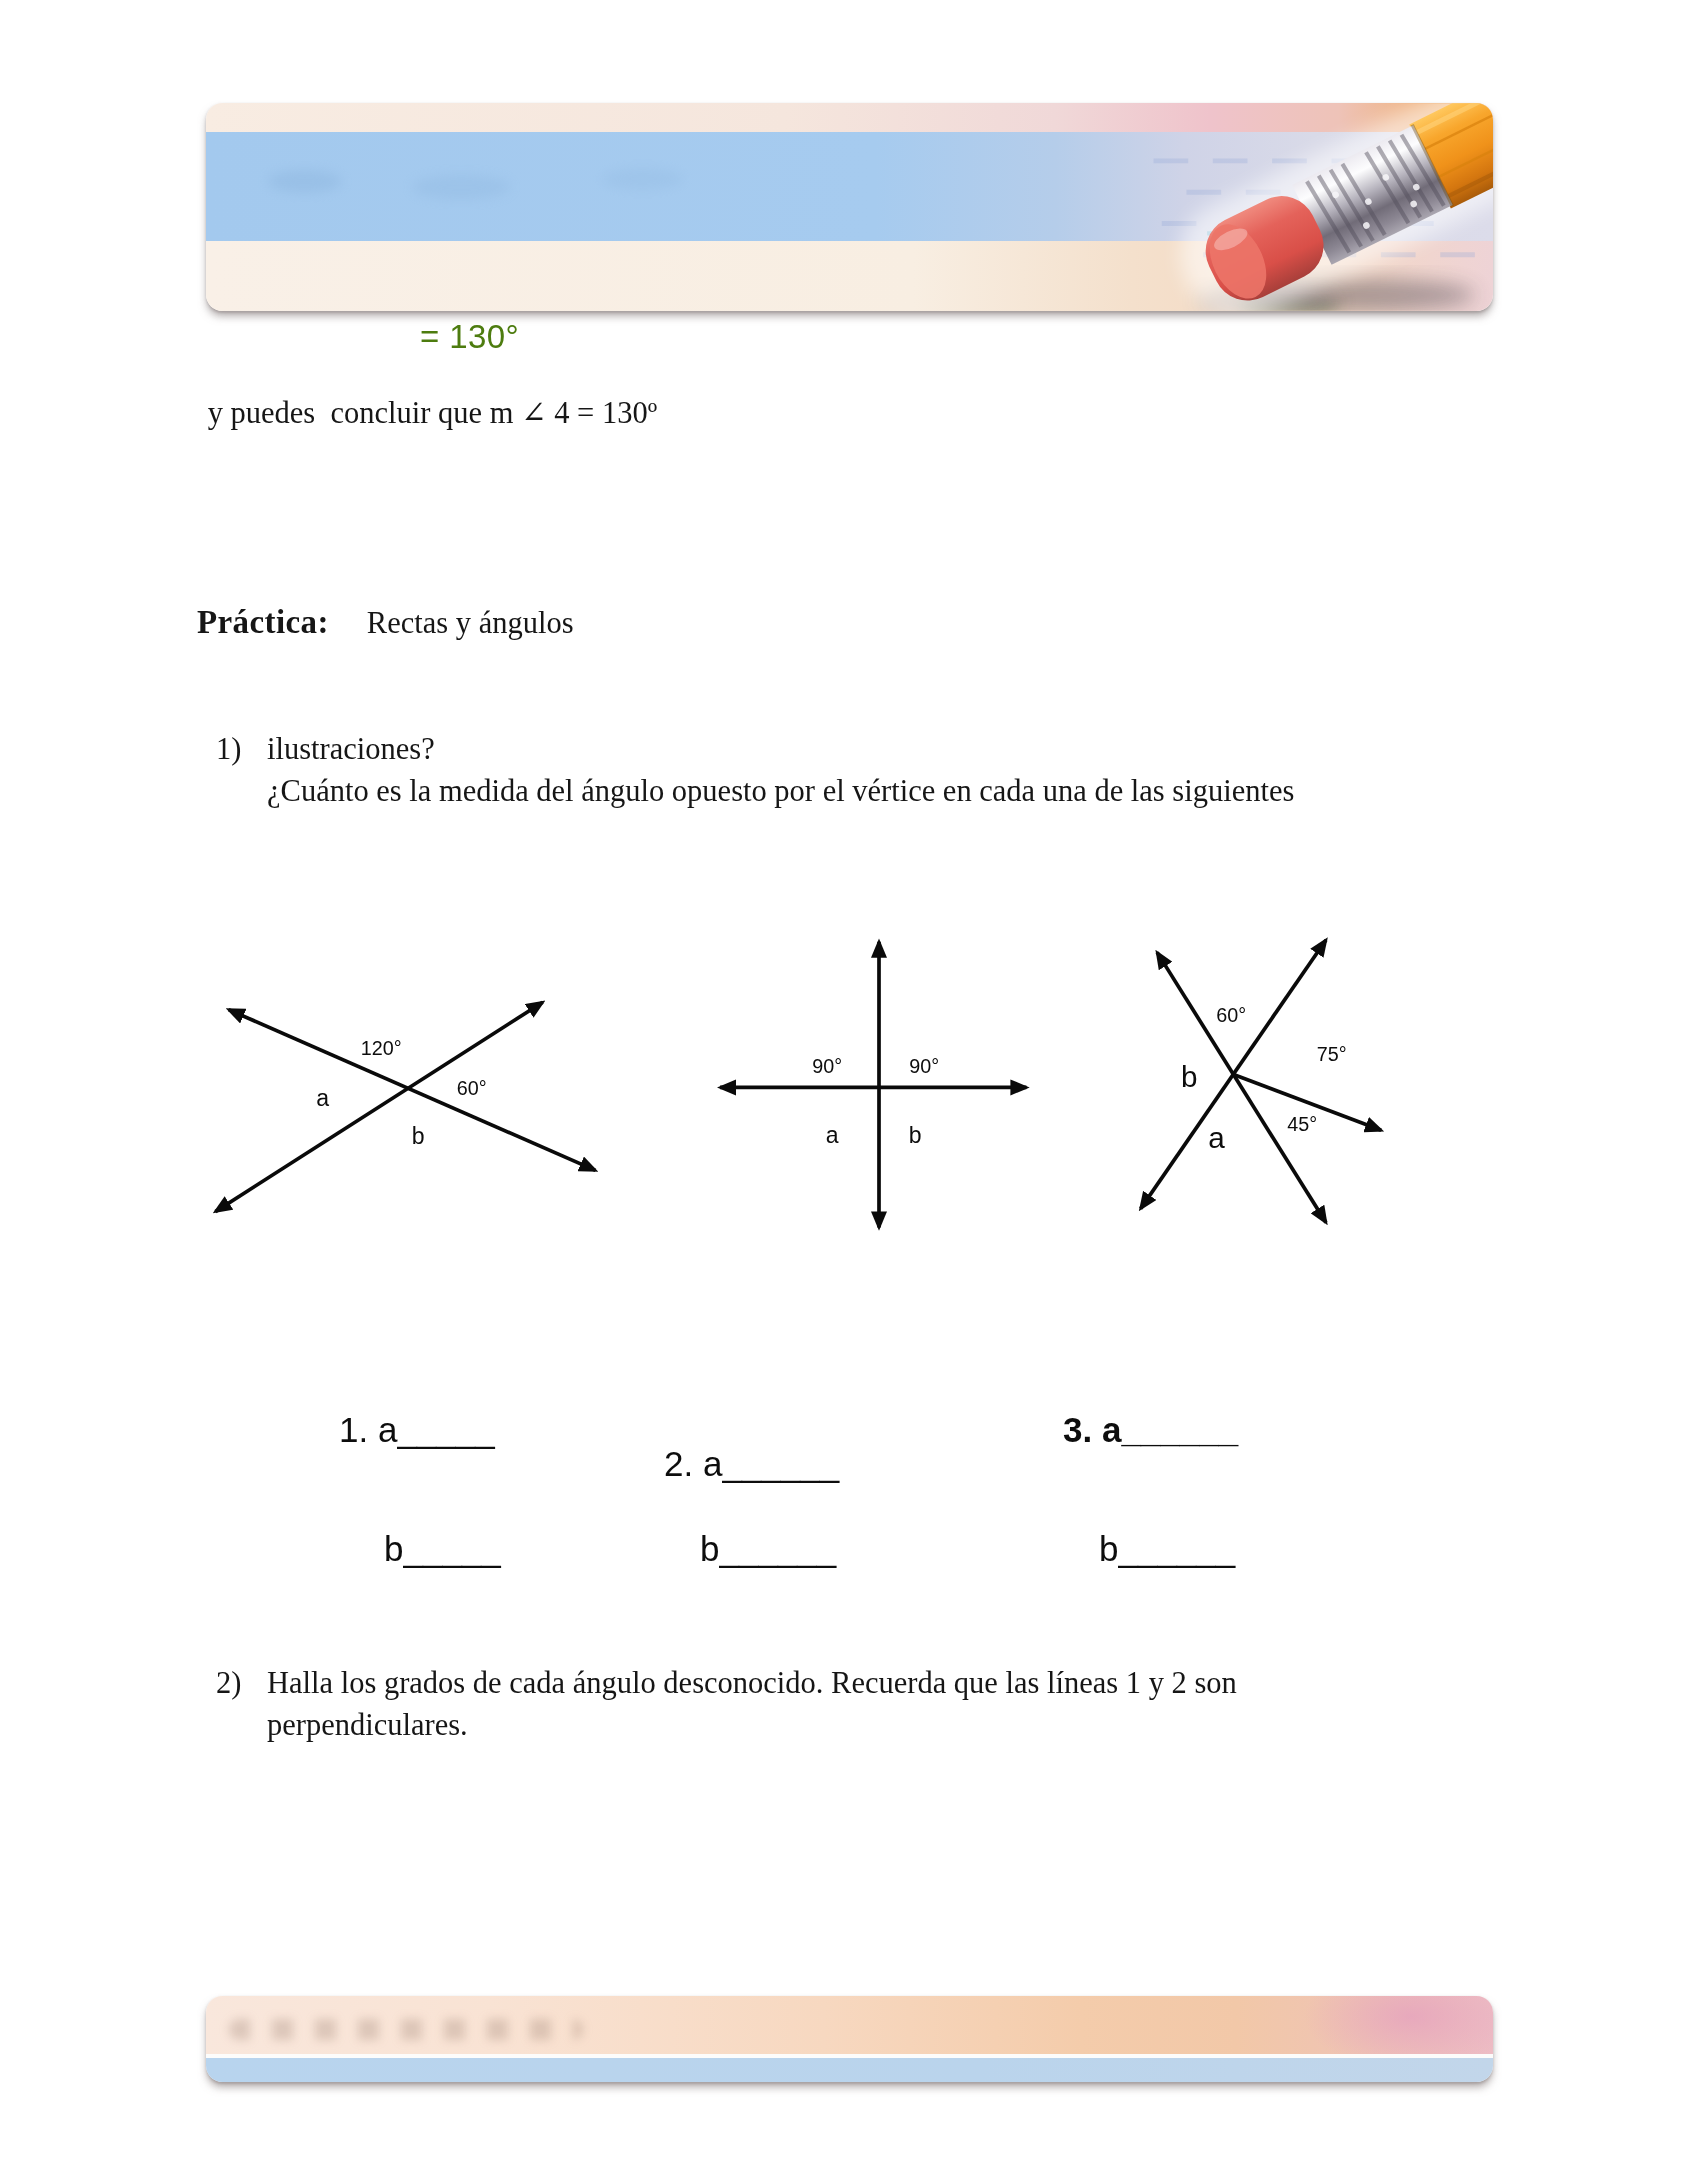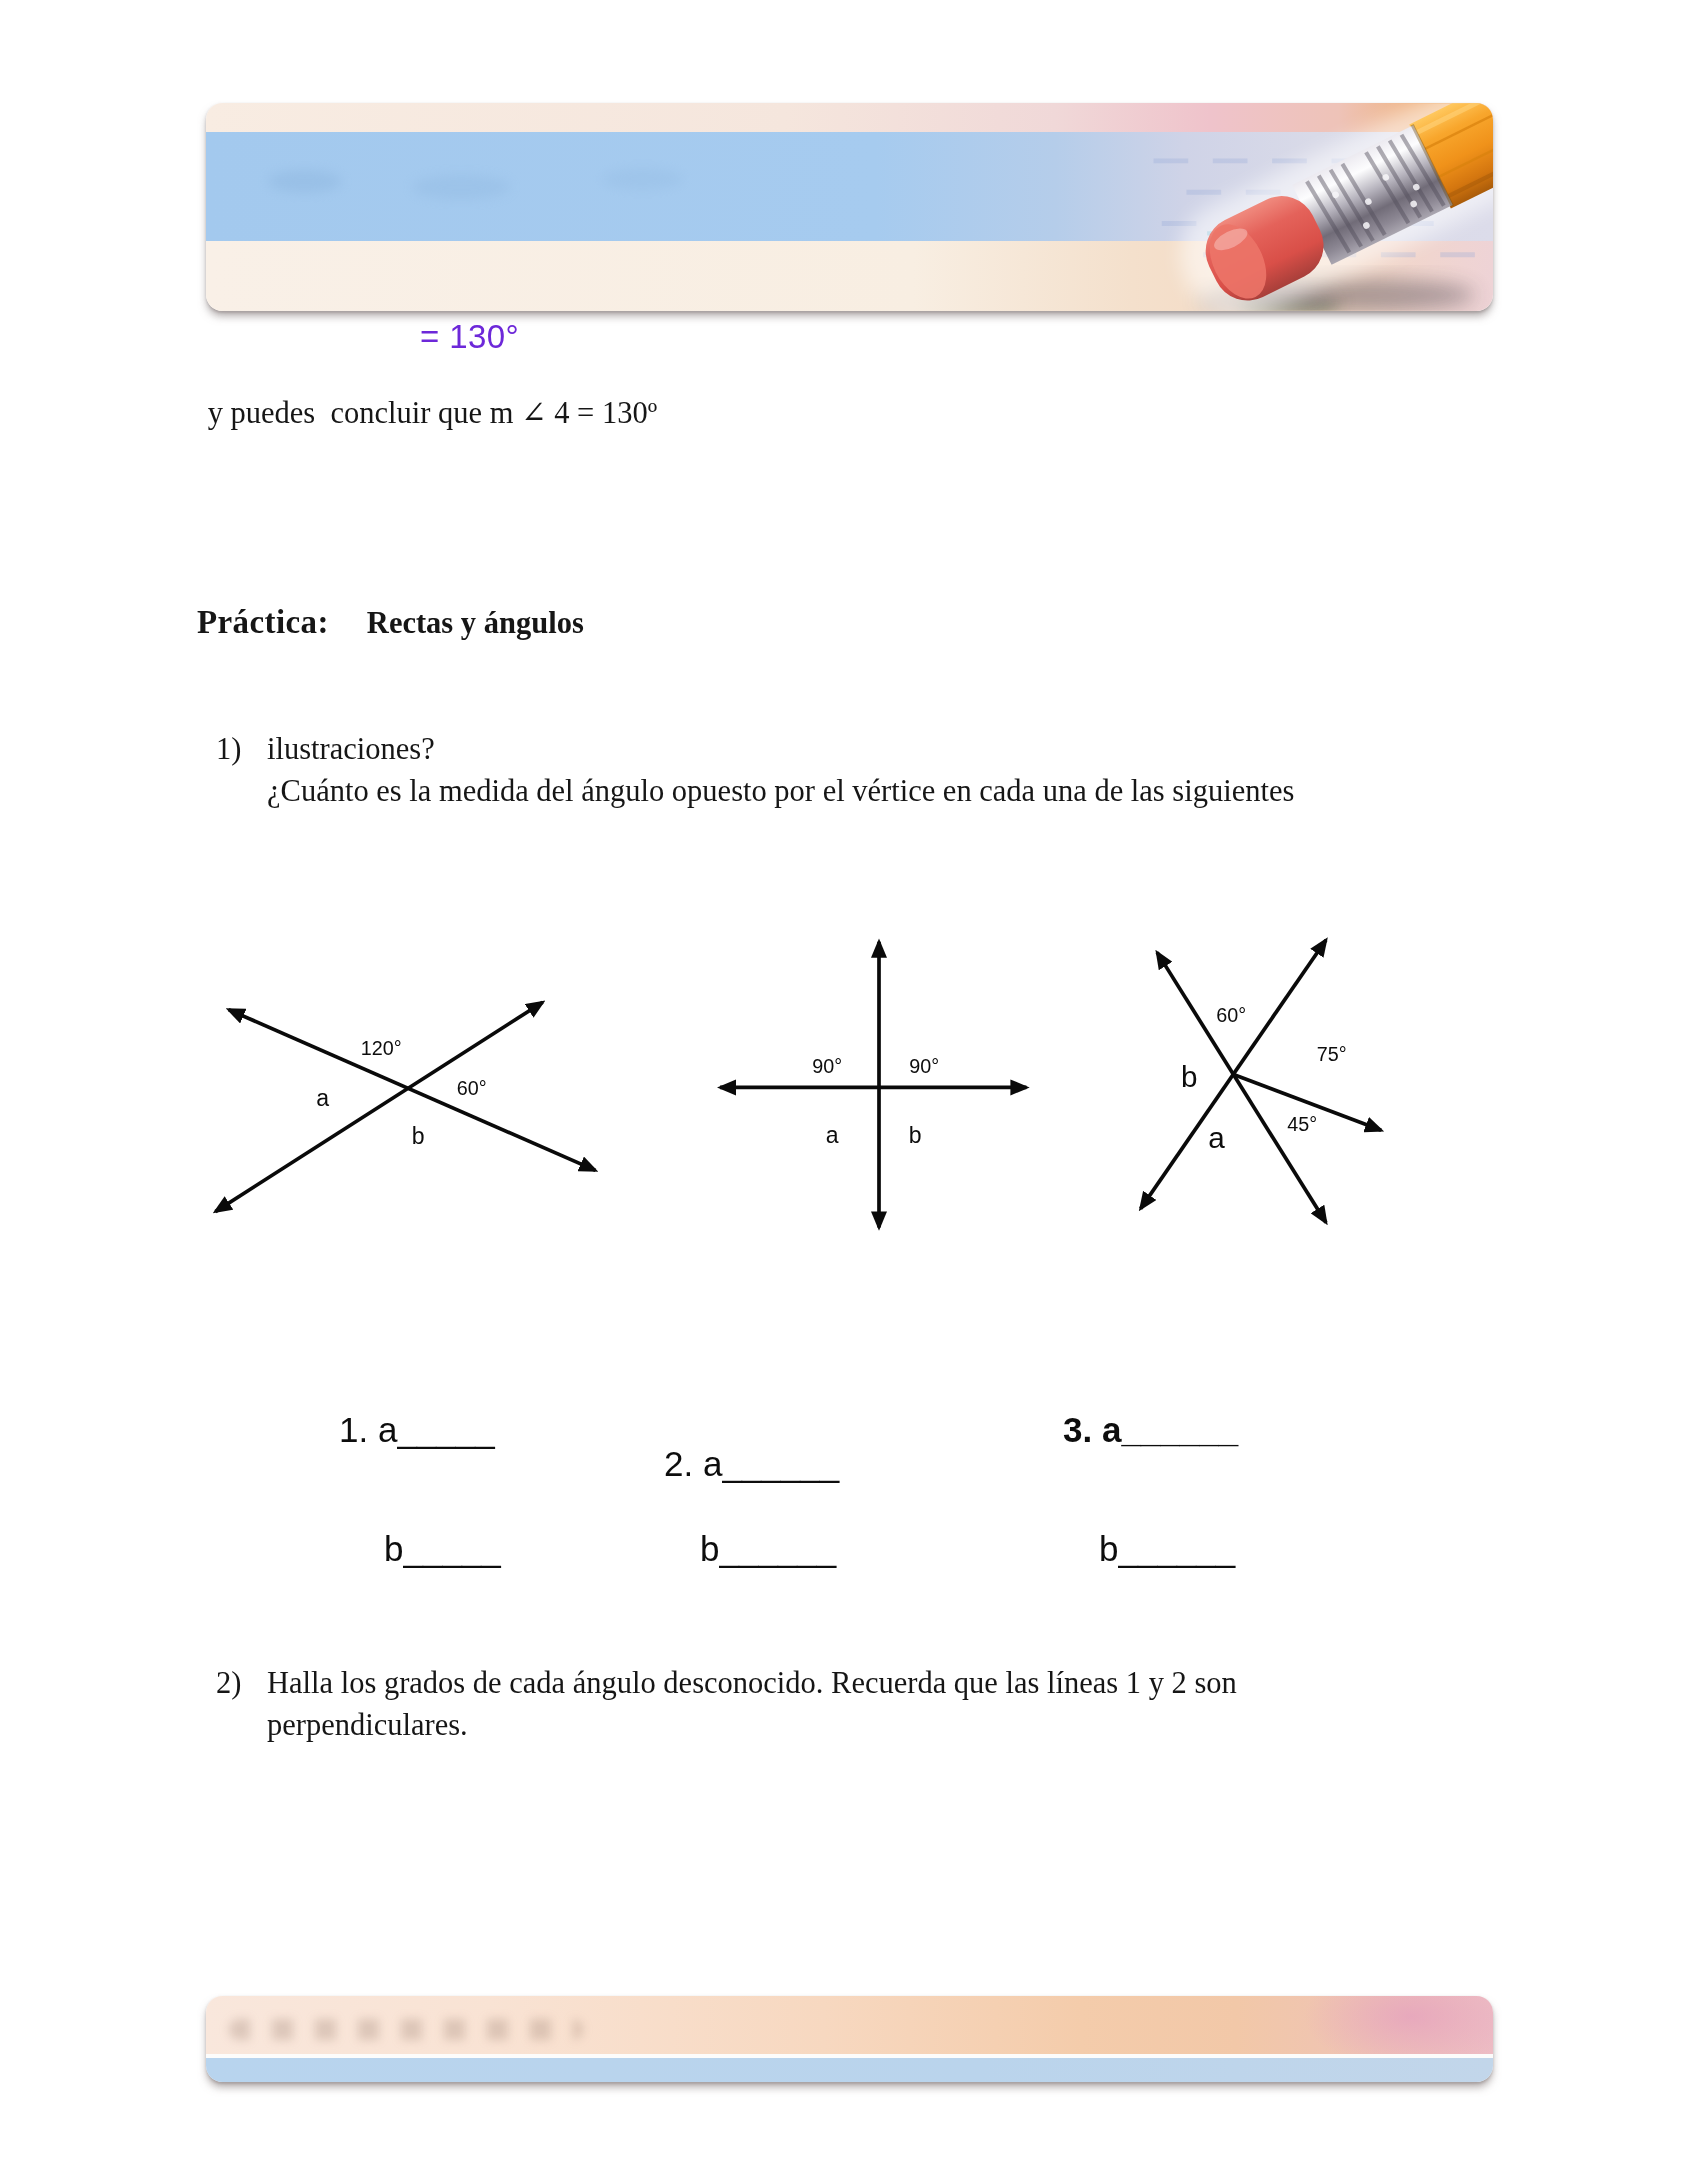--- a/index.html
+++ b/index.html
@@ -26,25 +26,25 @@
     background:linear-gradient(90deg,#f9e7dc 0%,#f9e3d4 22%,#f7d8c0 48%,#f4ccab 68%,#f2c8a8 80%,#efc3b4 90%,#edbcc4 100%);}
   .fb-line{position:absolute;left:0;top:58px;right:0;height:4.1px;background:#fdfcfb;}
   .fb-blue{position:absolute;left:0;top:62px;right:0;bottom:0;
     background:linear-gradient(90deg,#b8d4ee 0%,#bad4ec 60%,#c2d6ea 100%);}
   .fb-blot{position:absolute;right:-25px;top:-33px;width:214px;height:107px;border-radius:50%;
     background:radial-gradient(closest-side,rgba(228,156,190,.65),rgba(228,156,190,0));}
   .fb-smudge{position:absolute;left:23px;top:23px;width:354px;height:21.4px;border-radius:10px;filter:blur(5px);
     background:repeating-linear-gradient(90deg,rgba(150,120,105,.28) 0 21.4px,rgba(150,120,105,0) 21.4px 43px);}
 
   
-  .result{font-family:"Liberation Sans",sans-serif;font-size:33px;color:#6d28d9;letter-spacing:0.4px;}
+  .result{font-family:"Liberation Sans",sans-serif;font-size:33px;color:#4d7c0f;letter-spacing:0.4px;}
   .para{font-size:30.5px;line-height:41px;white-space:pre;}
   .heading-row{display:flex;align-items:baseline;}
   .heading-title{font-size:33px;font-weight:bold;letter-spacing:0.4px;}
-  .heading-sub{font-size:30.5px;margin-left:38px;font-weight:bold;}
+  .heading-sub{font-size:30.5px;margin-left:38px;}
   .qnum{font-size:30.5px;line-height:42px;}
   .qtext{font-size:30.5px;line-height:42px;white-space:pre;}
   .blank{font-family:"Liberation Sans",sans-serif;font-size:35px;color:#0d0d0d;white-space:pre;}
 
   
   svg text{font-family:"Liberation Sans","DejaVu Sans",sans-serif;fill:#0d0d0d;}
   .ang-label{font-size:24px;}
   .pt-label{font-size:28px;}
   .pt-label-lg{font-size:36px;}
   .geoline{stroke:var(--line-black);stroke-width:4.5px;fill:none;}

